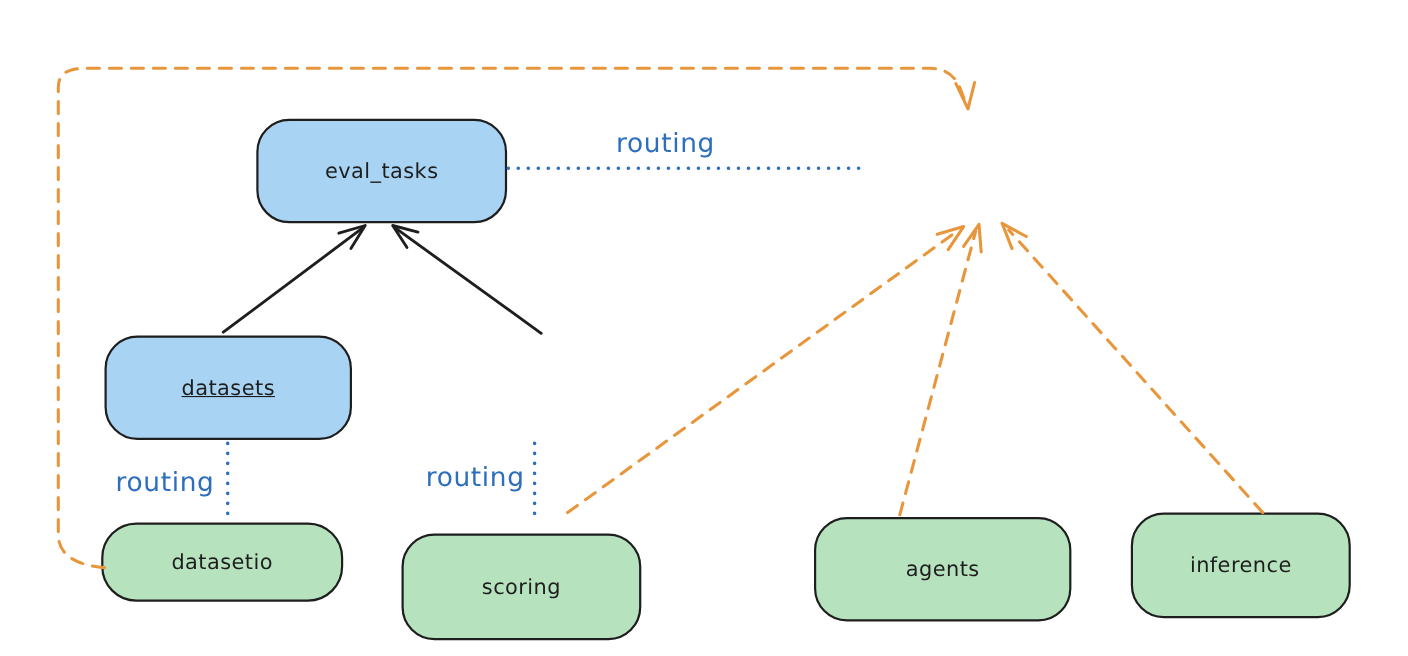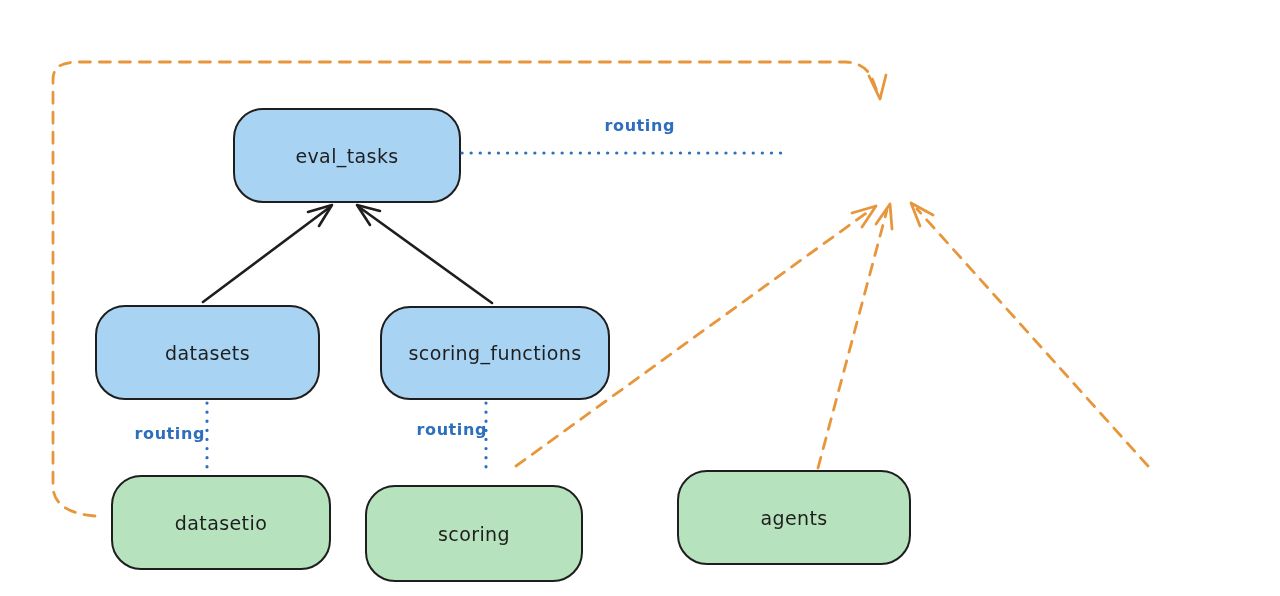--- a/index.html
+++ b/index.html
@@ -21,23 +21,23 @@
     font-size:19px;
     letter-spacing:0.4px;
     color:var(--text);
     box-sizing:border-box;
   }
   .node-blue{background:var(--node-blue-fill);}
   .node-green{background:var(--node-green-fill);}
   .edge-label{
     position:absolute;z-index:3;
     color:var(--routing-blue);
-    font-size:16px;font-weight:bold;
+    font-size:24px;font-weight:normal;
     letter-spacing:0.6px;
-    text-align:right;
+    text-align:left;
   }
 </style>
 </head>
 <body>
 
 <div id="canvas">
 
   <svg class="wires" width="1280" height="596" viewBox="0 0 1280 596">
 
     <g fill="none" stroke="var(--arrow-black)" stroke-width="2.6" stroke-linecap="round">
@@ -65,40 +65,40 @@
       <path d="M890 204 L892 229 M890 204 L876 224"></path>
       <path d="M911 203 L933 215 M911 203 L920 226"></path>
     </g>
   </svg>
 
   <div class="node node-blue" style="left:233px; top:108px; width:228px; height:95px;">
     <span>eval_tasks</span>
   </div>
 
 
-  <div class="node node-blue" style="left:95px; top:305px; width:225px; height:95px;">
+  <div class="node node-blue" style="left:95px; top:305px; width:225px; height:95px;text-decoration:underline;">
     <span>datasets</span>
   </div>
 
-  <div class="node node-blue" style="left:380px; top:306px; width:230px; height:94px;">
-    <span>scoring_functions</span>
-  </div>
 
-  <div class="node node-green" style="left:111px; top:475px; width:220px; height:95px;">
+  <div class="node node-green" style="left:92px; top:475px; width:220px; height:72px;border-radius:32px;">
     <span>datasetio</span>
   </div>
 
   <div class="node node-green" style="left:365px; top:472px; width:218px; height:97px;margin-top:13px;">
     <span>scoring</span>
   </div>
 
-  <div class="node node-green" style="left:677px; top:470px; width:234px; height:95px;">
+  <div class="node node-green" style="left:740px; top:470px; width:234px; height:95px;">
     <span>agents</span>
   </div>
 
+  <div class="node node-green" style="left:1028px; top:466px; width:200px; height:96px;">
+    <span>inference</span>
+  </div>
 
   <div class="edge-label" style="left:560px; top:116px; width:115px;">routing</div>
 
   <div class="edge-label" style="left:105px; top:424px; width:100px;">routing</div>
 
   <div class="edge-label" style="left:387px; top:420px; width:100px;">routing</div>
 
 </div>
 
 </body></html>

